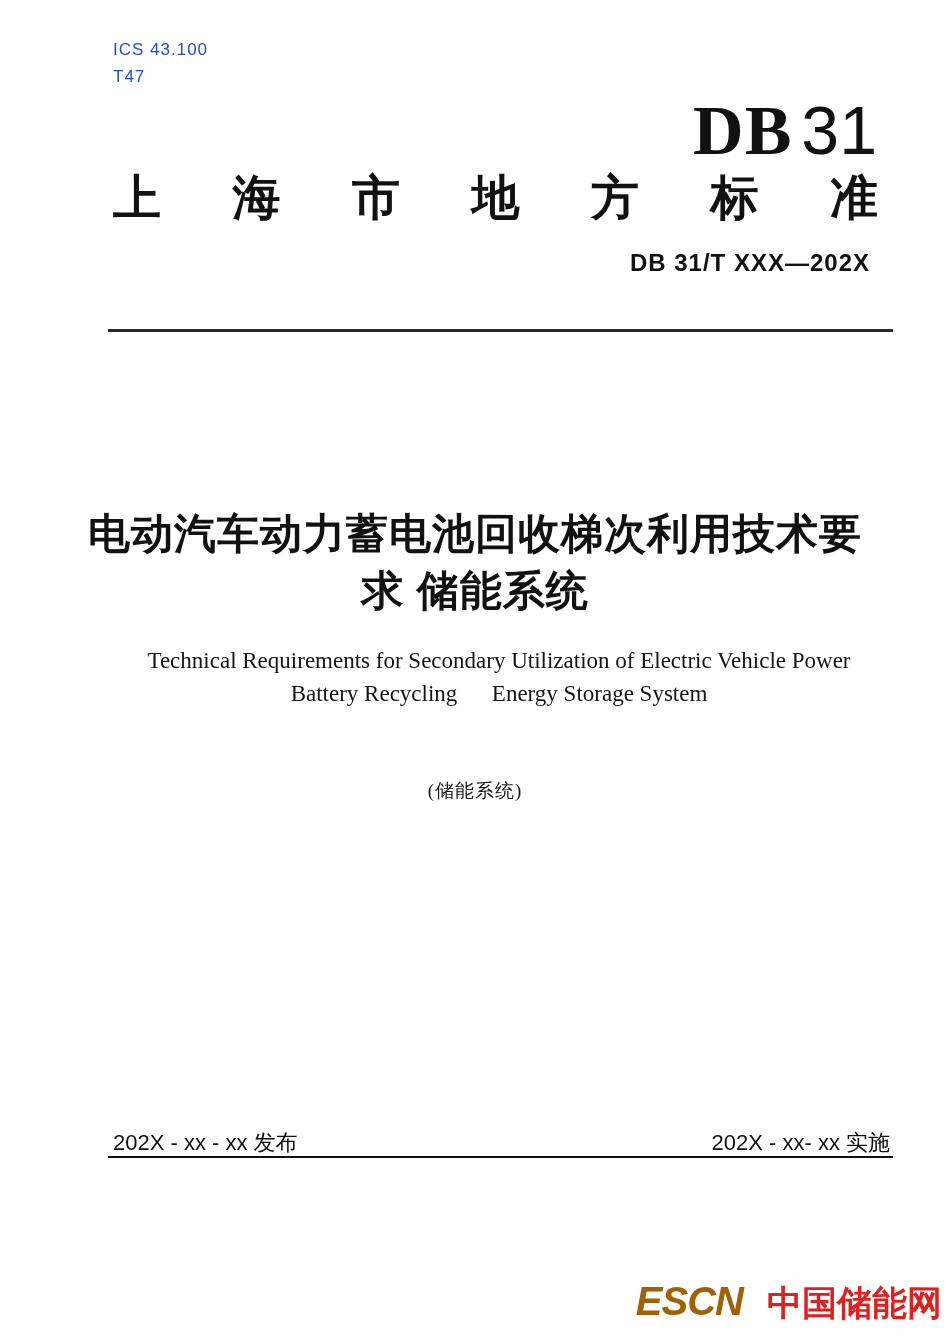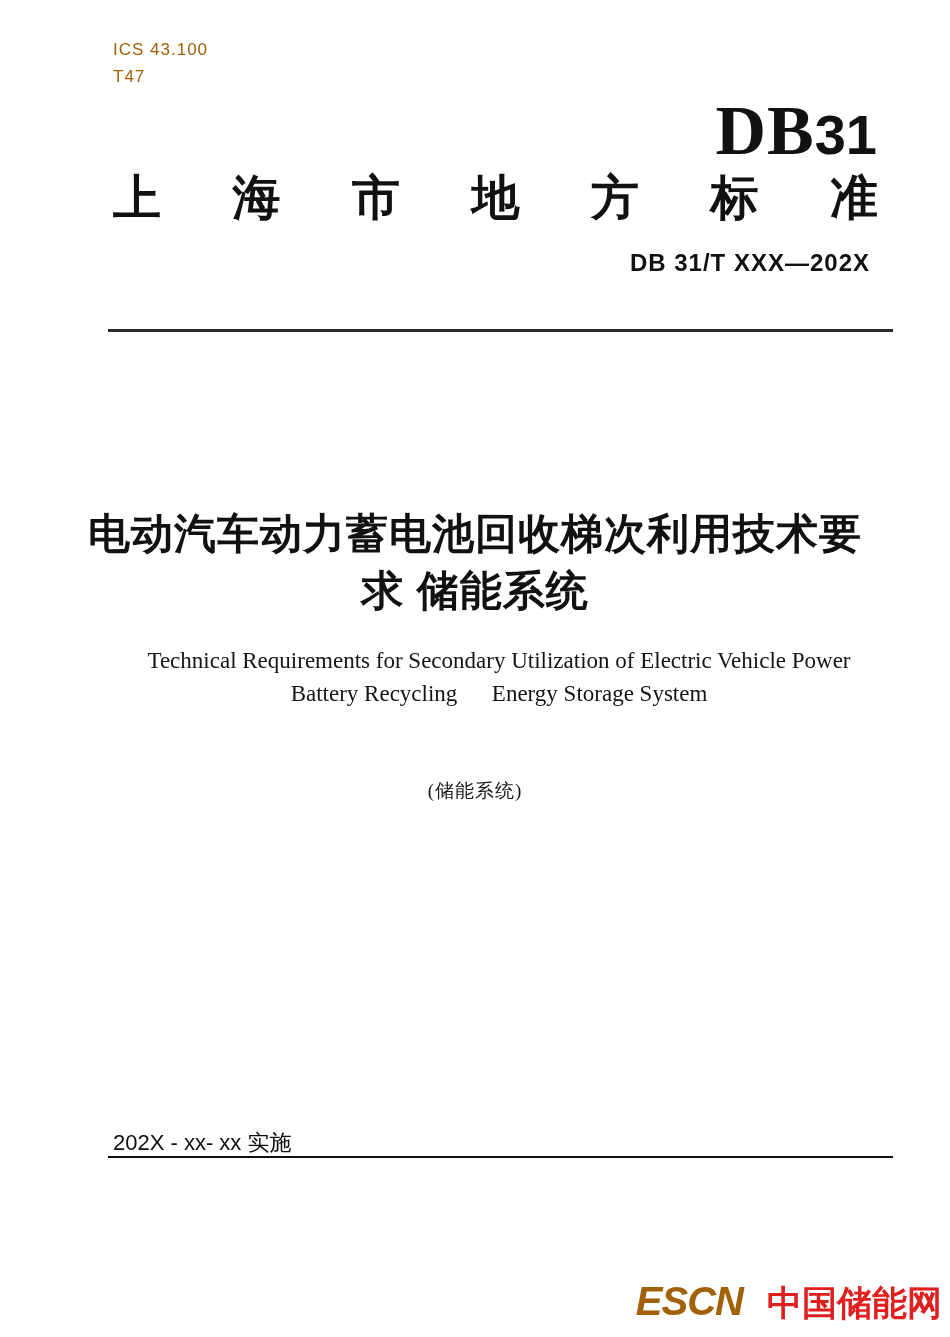--- a/index.html
+++ b/index.html
@@ -14,41 +14,42 @@
     font-family: "Liberation Sans", "DejaVu Sans", sans-serif;
     color: #111;
   }
   .ics-block {
     position: absolute;
     left: 113px;
     top: 36px;
     font-size: 17px;
     line-height: 27px;
     letter-spacing: 1px;
-    color: #a16207;
+    color: #1d4ed8;
   }
   .db-logo {
     position: absolute;
     top: 96px;
     right: 73px;
     display: flex;
     align-items: baseline;
   }
   .db-logo .db {
     font-family: "Liberation Serif", "DejaVu Serif", serif;
     font-weight: 700;
     font-size: 70px;
     line-height: 70px;
     letter-spacing: 1px;
   }
   .db-logo .num {
     font-family: "Liberation Sans", sans-serif;
-    font-weight: 700;
-    font-size: 56px;
+    font-weight: 400;
+    font-size: 68px;
     line-height: 56px;
+    margin-left: 9px;
   }
   .standard-name {
     position: absolute;
     left: 113px;
     top: 174px;
     width: 765px;
     font-size: 48px;
     font-weight: 700;
     line-height: 48px;
     text-align: justify;
@@ -193,20 +194,21 @@
   </div>
 
   <div class="en-title">
     <div class="t-line">Technical Requirements for Secondary Utilization of Electric Vehicle Power</div>
     <div class="t-line">Battery Recycling      Energy Storage System</div>
   </div>
 
   <div class="draft-note">(储能系统)</div>
 
   <div class="date-row">
+    <span>202X - xx - xx 发布</span>
     <span>202X - xx- xx 实施</span>
   </div>
 
   <div class="rule-bottom"></div>
 
 
   <div class="escn-logo">
     <span class="escn" style="color: #a16207; font-style: italic;">ESCN</span>
     <span class="escn-cn" style="color: rgb(224, 31, 31); margin-left: 24px;">中国储能网</span>
   </div>

